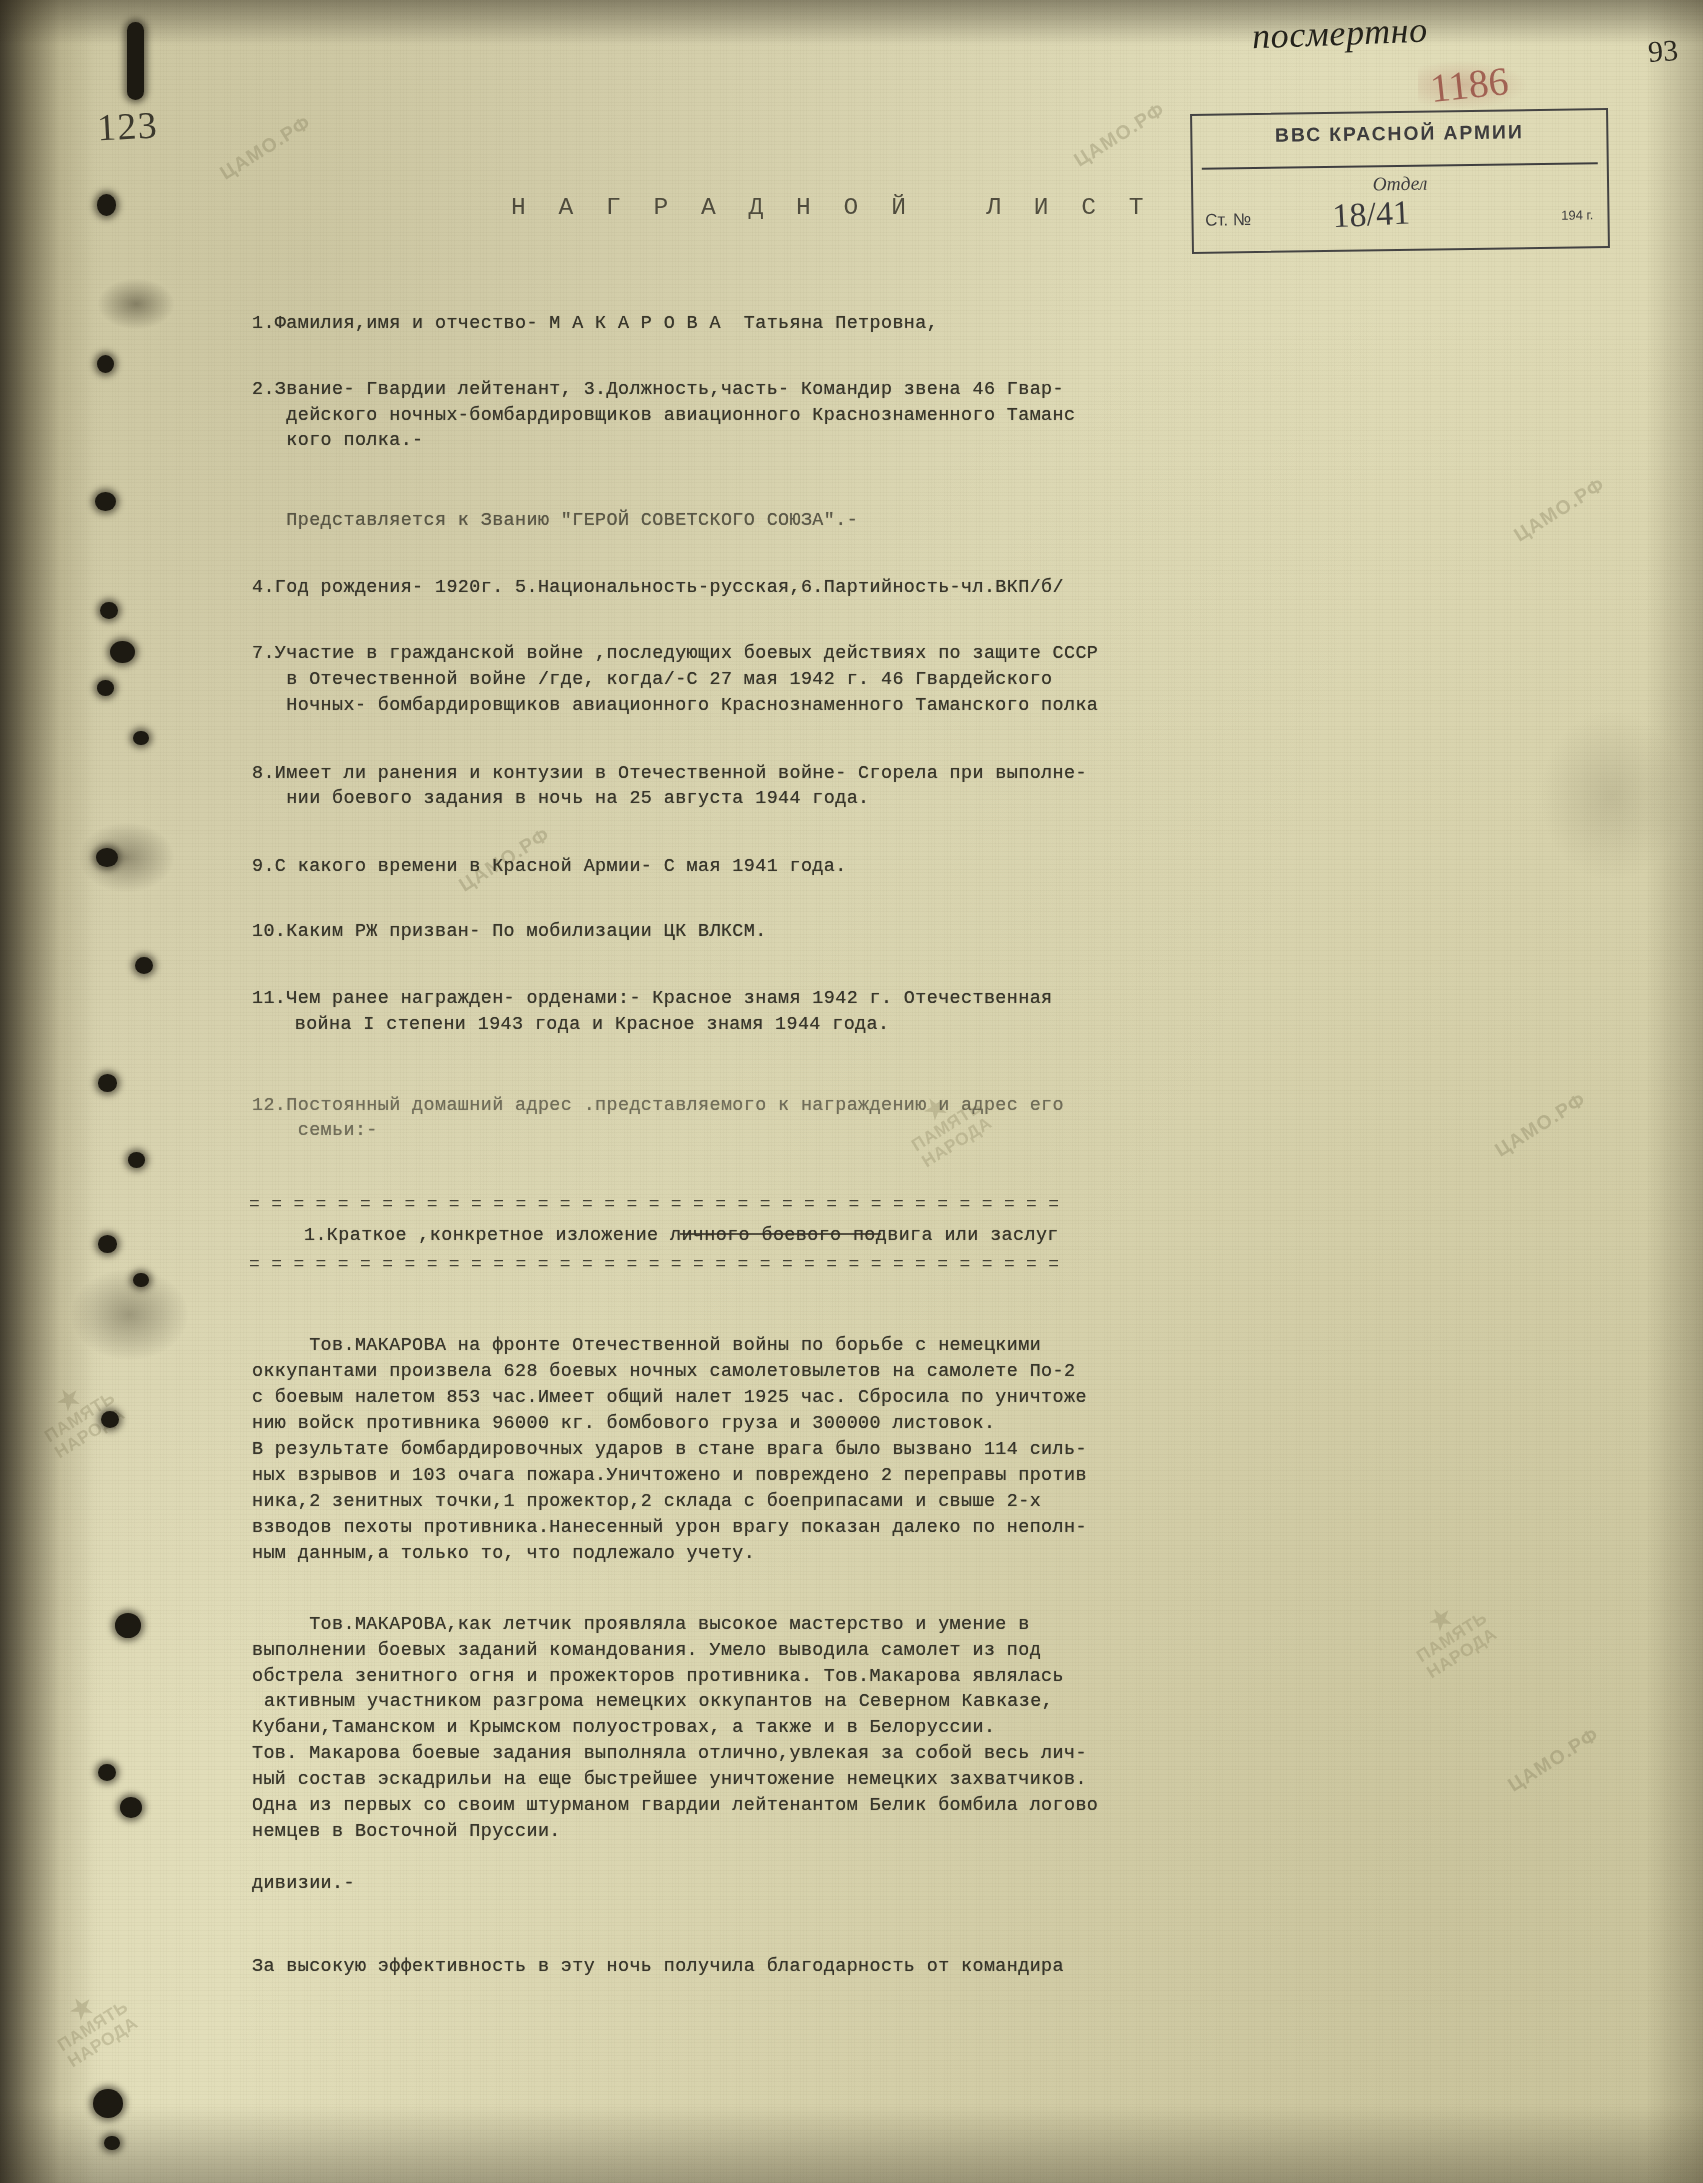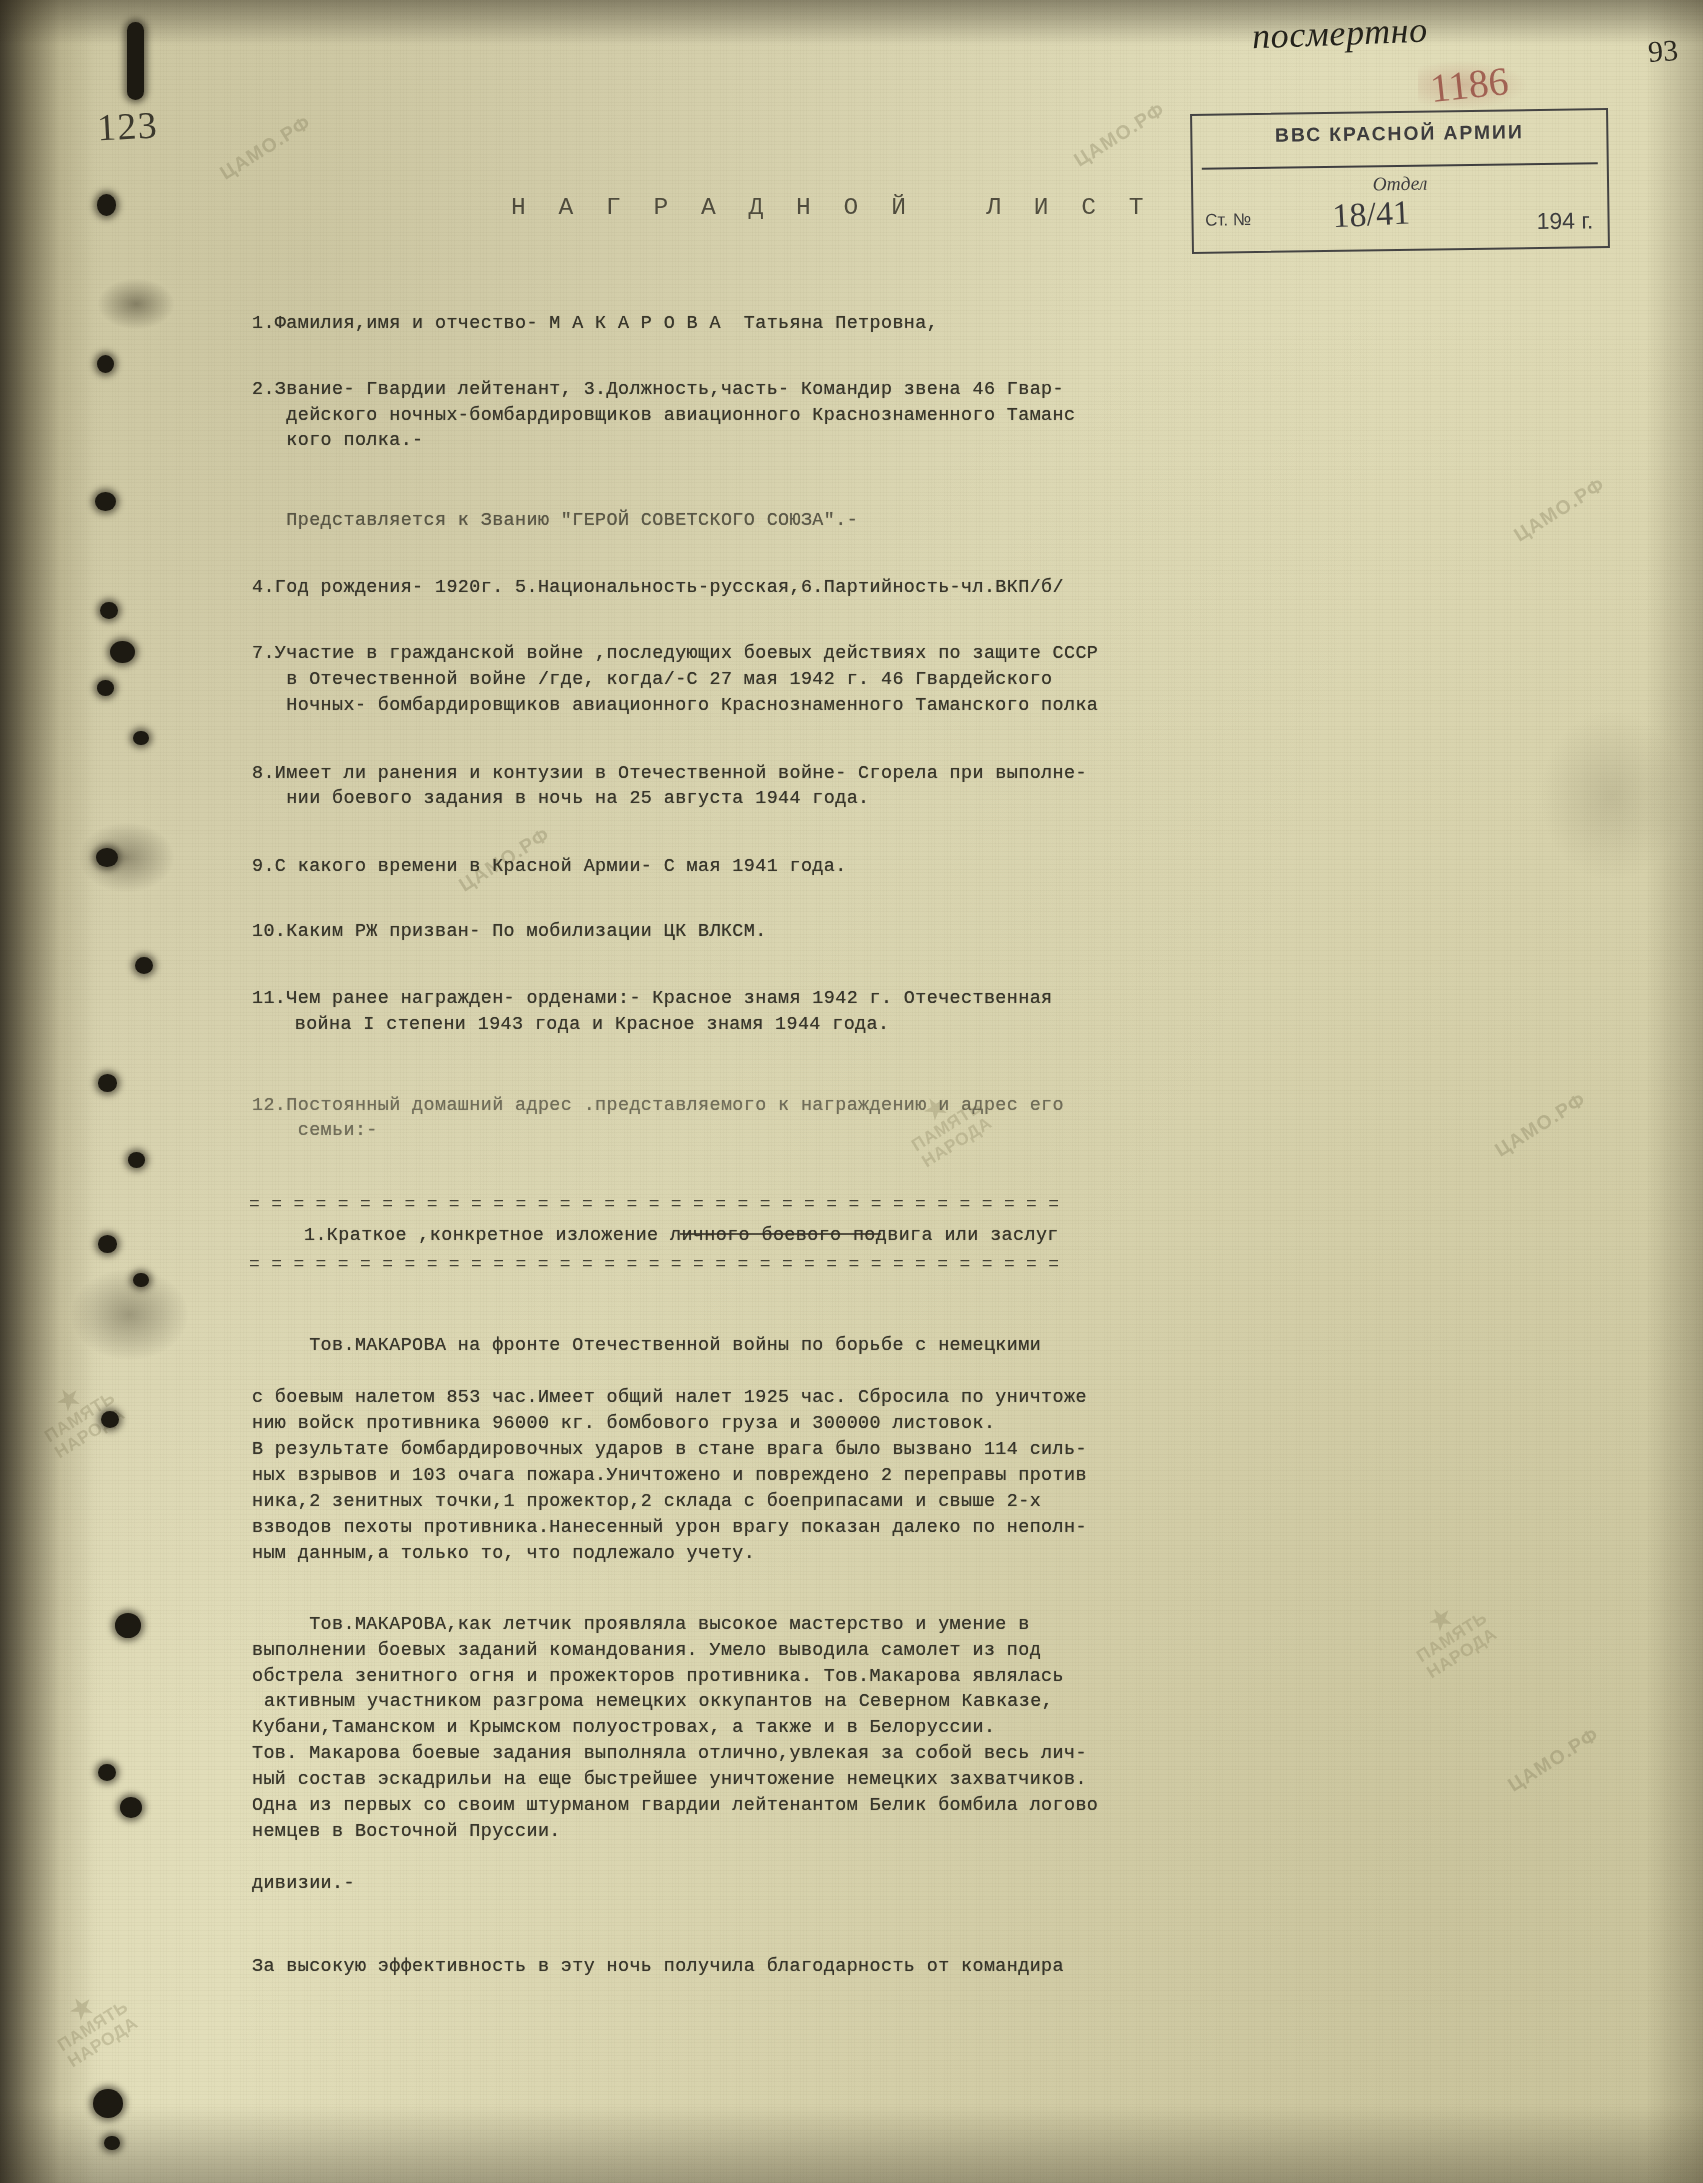--- a/index.html
+++ b/index.html
@@ -170,21 +170,21 @@
   }
   .stamp-num{
     position:absolute; left:139px; top:82px;
     font-family:"Liberation Serif", serif;
     font-size:34px; color:#1f1f27; white-space:nowrap;
     transform:rotate(-2deg);
   }
   .stamp-year{
     position:absolute; right:14.2px; top:97px;
     font-family:"Liberation Sans", sans-serif;
-    font-size:23px; color:#23232b; white-space:nowrap;
+    font-size:13px; color:#23232b; white-space:nowrap;
   }
   .red-num{
     position:absolute;
     left:1430px; top:61px;
     font-family:"Liberation Serif", serif;
     font-size:40px;
     color:#8d3a33;
     opacity:0.72;
     transform:rotate(-6deg);
     white-space:nowrap;
@@ -290,20 +290,21 @@
 
   <div class="typed fainter" style="left:252px; top:1093px;">12.Постоянный домашний адрес .представляемого к награждению и адрес его</div>
   <div class="typed fainter" style="left:252px; top:1118px;">    семьи:-</div>
 
   <div class="divider" style="left:249px; top:1194px;">= = = = = = = = = = = = = = = = = = = = = = = = = = = = = = = = = = = = =</div>
   <div class="typed" style="left:304px; top:1223px;">1.Краткое ,конкретное изложение личного боевого подвига или заслуг</div>
   <div class="strike" style="left:680px; top:1233px; width:201px;"></div>
   <div class="divider" style="left:249px; top:1254px;">= = = = = = = = = = = = = = = = = = = = = = = = = = = = = = = = = = = = =</div>
 
   <div class="typed" style="left:252px; top:1333px;">     Тов.МАКАРОВА на фронте Отечественной войны по борьбе с немецкими</div>
+  <div class="typed" style="left:252px; top:1359px;">оккупантами произвела 628 боевых ночных самолетовылетов на самолете По-2</div>
   <div class="typed" style="left:252px; top:1385px;">с боевым налетом 853 час.Имеет общий налет 1925 час. Сбросила по уничтоже</div>
   <div class="typed" style="left:252px; top:1411px;">нию войск противника 96000 кг. бомбового груза и 300000 листовок.</div>
   <div class="typed" style="left:252px; top:1437px;">В результате бомбардировочных ударов в стане врага было вызвано 114 силь-</div>
   <div class="typed" style="left:252px; top:1463px;">ных взрывов и 103 очага пожара.Уничтожено и повреждено 2 переправы против</div>
   <div class="typed" style="left:252px; top:1489px;">ника,2 зенитных точки,1 прожектор,2 склада с боеприпасами и свыше 2-х</div>
   <div class="typed" style="left:252px; top:1515px;">взводов пехоты противника.Нанесенный урон врагу показан далеко по неполн-</div>
   <div class="typed" style="left:252px; top:1541px;">ным данным,а только то, что подлежало учету.</div>
 
   <div class="typed" style="left:252px; top:1612px;">     Тов.МАКАРОВА,как летчик проявляла высокое мастерство и умение в</div>
   <div class="typed" style="left:252px; top:1638px;">выполнении боевых заданий командования. Умело выводила самолет из под</div>

